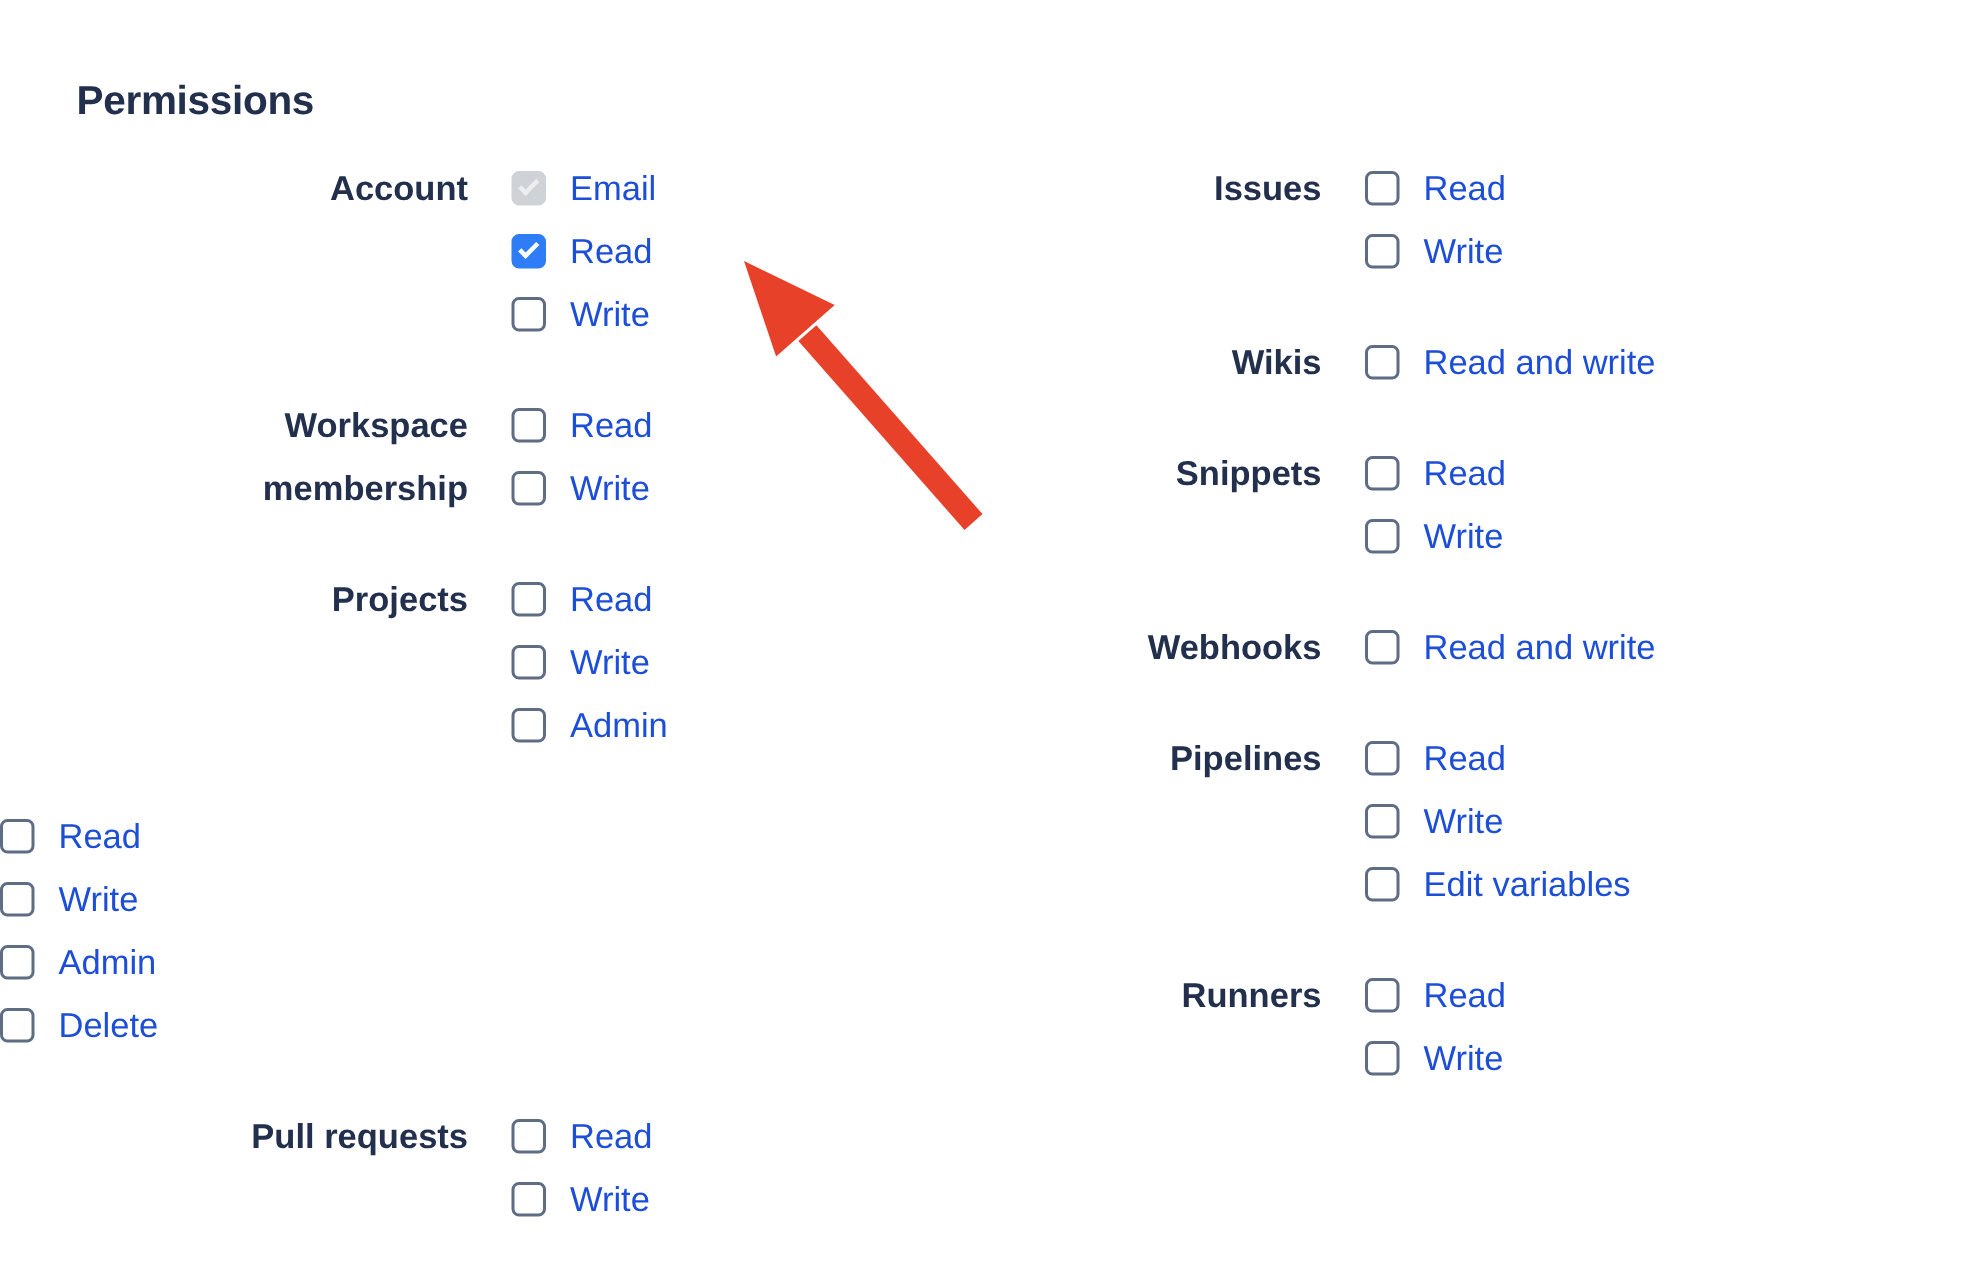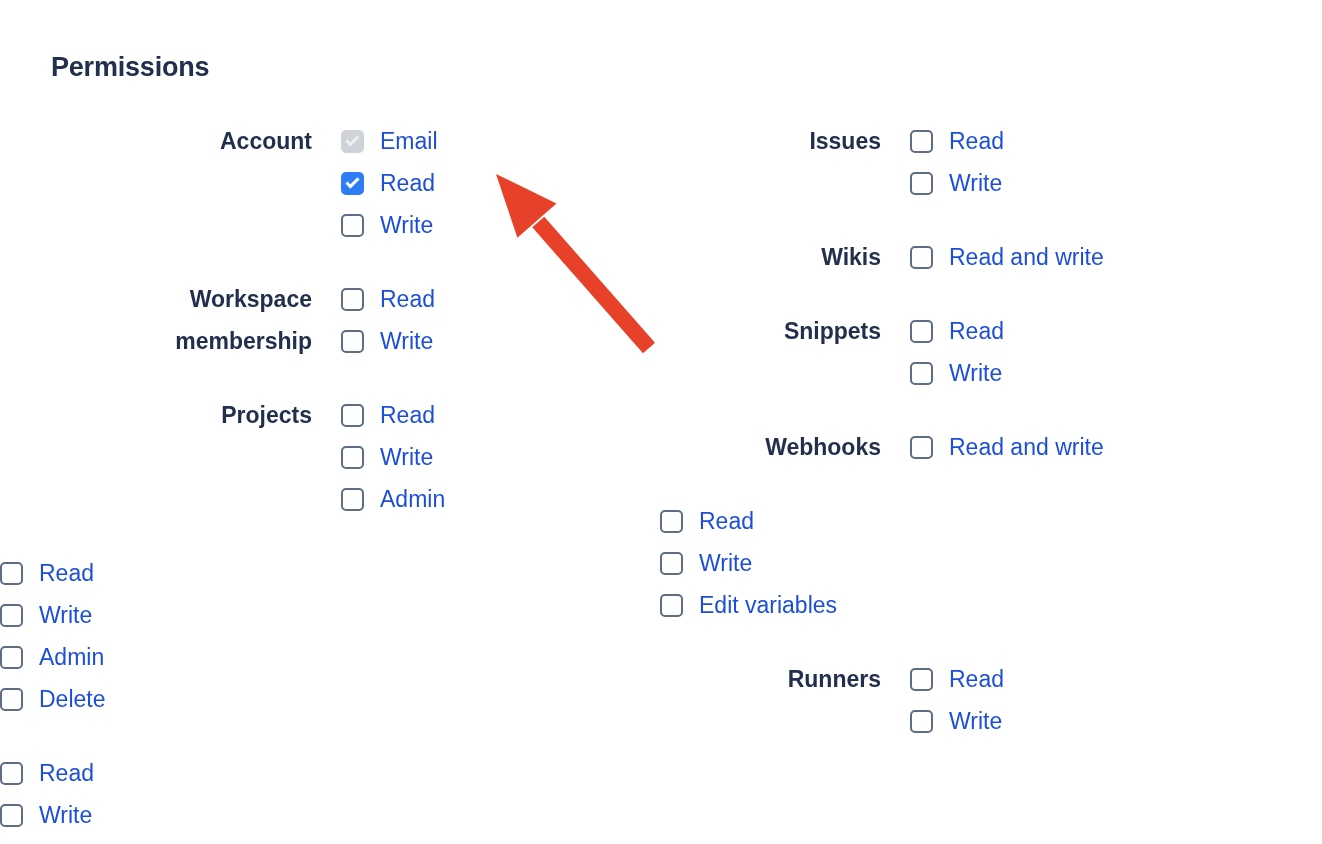--- a/index.html
+++ b/index.html
@@ -32,21 +32,21 @@
 
   .columns {
     position: absolute;
     left: 0;
     top: 104px;
     width: 1322px;
   }
 
   .column {
     position: absolute;
-    top: 16px;
+    top: 0;
   }
   .column.left  { left: 0px;   width: 660px; }
   .column.right { left: 660px; width: 662px; }
 
   
   .perm-group {
     display: flex;
     flex-direction: row;
     align-items: flex-start;
     margin-bottom: 32px;
@@ -202,20 +202,21 @@
               <span class="cbox" role="checkbox"></span>
               <span class="opt-label">Admin</span>
             </div>
             <div class="opt-row">
               <span class="cbox" role="checkbox"></span>
               <span class="opt-label">Delete</span>
             </div>
           </div>
         </div>
         <div class="perm-group">
+          <div class="group-label">Pull requests</div>
           <div class="group-options">
             <div class="opt-row">
               <span class="cbox" role="checkbox"></span>
               <span class="opt-label">Read</span>
             </div>
             <div class="opt-row">
               <span class="cbox" role="checkbox"></span>
               <span class="opt-label">Write</span>
             </div>
           </div>
@@ -260,20 +261,21 @@
         <div class="perm-group">
           <div class="group-label">Webhooks</div>
           <div class="group-options">
             <div class="opt-row">
               <span class="cbox" role="checkbox"></span>
               <span class="opt-label">Read and write</span>
             </div>
           </div>
         </div>
         <div class="perm-group">
+          <div class="group-label">Pipelines</div>
           <div class="group-options">
             <div class="opt-row">
               <span class="cbox" role="checkbox"></span>
               <span class="opt-label">Read</span>
             </div>
             <div class="opt-row">
               <span class="cbox" role="checkbox"></span>
               <span class="opt-label">Write</span>
             </div>
             <div class="opt-row">

